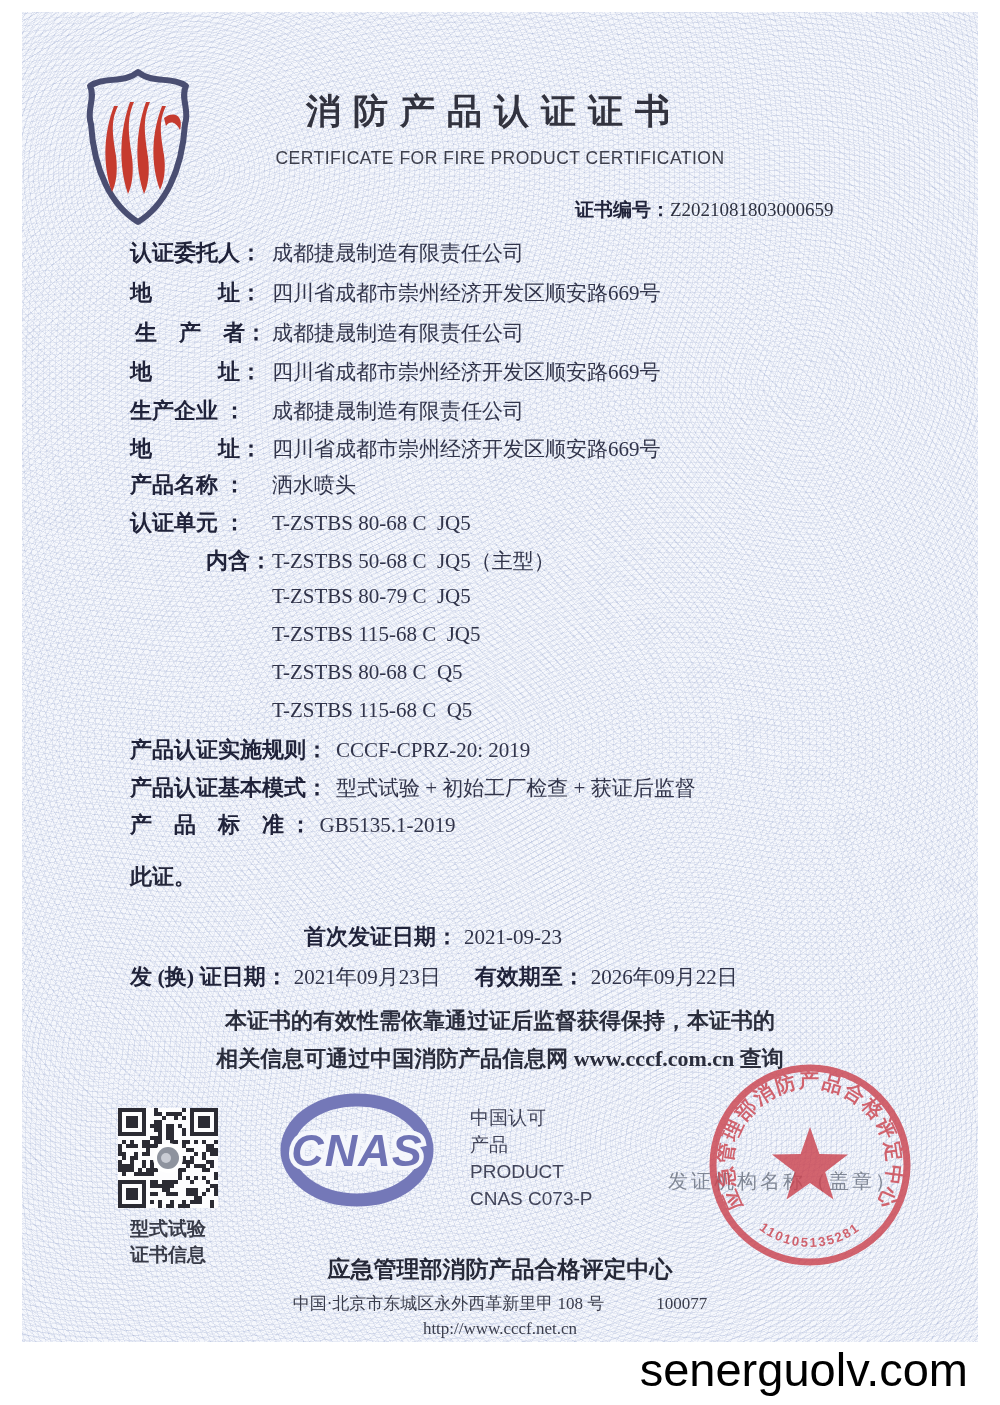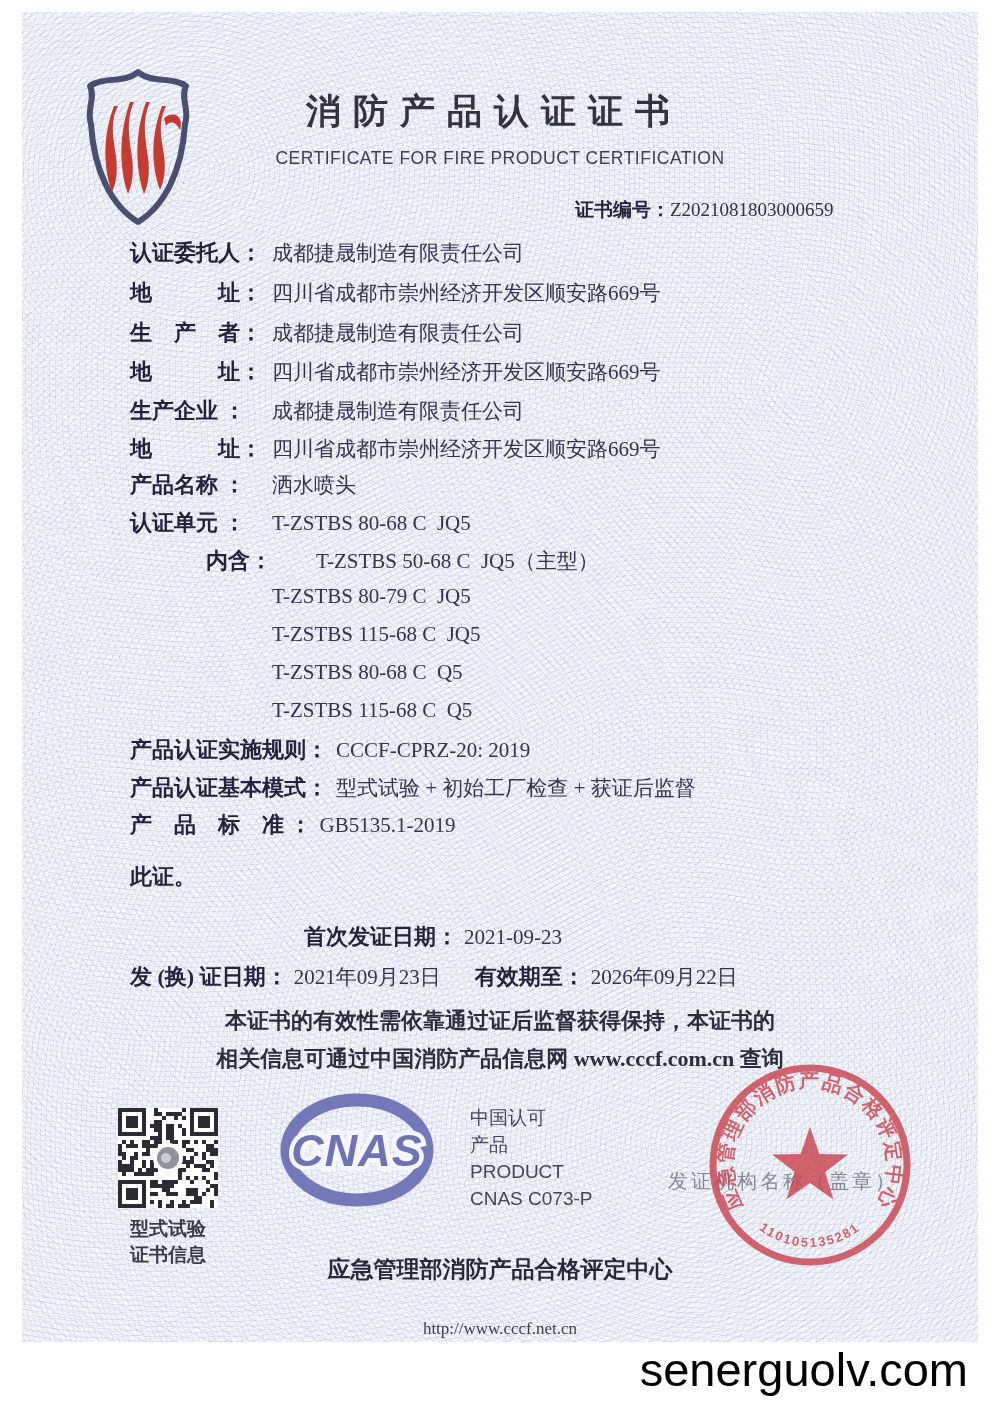--- a/index.html
+++ b/index.html
@@ -73,21 +73,21 @@
   <div class="abs certno"><span class="lbl" style="font-size:19px;">证书编号：</span><span>Z2021081803000659</span></div>
 
   <div class="row" style="top:238px;">
       <span class="lbl lbl-s">认证委托人：</span>
       <span class="val">成都捷晟制造有限责任公司</span>
     </div>
   <div class="row" style="top:278px;">
       <span class="lbl lbl-s">地　　　址：</span>
       <span class="val">四川省成都市崇州经济开发区顺安路669号</span>
     </div>
-  <div class="row" style="top:318px;">
+  <div class="row" style="top:318px;text-align:center;">
       <span class="lbl lbl-s">生　产　者：</span>
       <span class="val">成都捷晟制造有限责任公司</span>
     </div>
   <div class="row" style="top:357px;">
       <span class="lbl lbl-s">地　　　址：</span>
       <span class="val">四川省成都市崇州经济开发区顺安路669号</span>
     </div>
   <div class="row" style="top:396px;">
       <span class="lbl lbl-s">生产企业 ：</span>
       <span class="val">成都捷晟制造有限责任公司</span>
@@ -97,21 +97,21 @@
       <span class="val">四川省成都市崇州经济开发区顺安路669号</span>
     </div>
   <div class="row" style="top:470px;">
       <span class="lbl lbl-s">产品名称 ：</span>
       <span class="val">洒水喷头</span>
     </div>
   <div class="row" style="top:508px;">
       <span class="lbl lbl-s">认证单元 ：</span>
       <span class="val">T-ZSTBS 80-68 C  JQ5</span>
     </div>
-  <div class="row" style="top:546px;gap:44px;">
+  <div class="row" style="top:546px;">
       <span class="lbl lbl-r">内含：</span>
       <span class="val">T-ZSTBS 50-68 C  JQ5（主型）</span>
     </div>
   <div class="cont val" style="top:584px;">T-ZSTBS 80-79 C  JQ5</div>
   <div class="cont val" style="top:622px;">T-ZSTBS 115-68 C  JQ5</div>
   <div class="cont val" style="top:660px;">T-ZSTBS 80-68 C  Q5</div>
   <div class="cont val" style="top:698px;">T-ZSTBS 115-68 C  Q5</div>
 
   <div class="row" style="top:735px;">
       <span class="lbl">产品认证实施规则：</span>
@@ -360,16 +360,17 @@
       <text font-size="20" font-weight="bold" fill="#cb4450" letter-spacing="2" font-family="Liberation Serif, DejaVu Serif, serif">
         <textPath href="#ringPath" startOffset="50%" text-anchor="middle">应急管理部消防产品合格评定中心</textPath>
       </text>
       <text font-size="13" font-weight="bold" fill="#cb4450" letter-spacing="2" font-family="Liberation Sans, DejaVu Sans, sans-serif">
         <textPath href="#serialPath" startOffset="50%" text-anchor="middle">110105135281</textPath>
       </text>
     </g>
   </svg>
 
   <div class="org">应急管理部消防产品合格评定中心</div>
+  <div class="addr"><span>中国·北京市东城区永外西革新里甲 108 号</span><span style="display:inline-block;width:52px;"></span><span>100077</span></div>
   <div class="site">http://www.cccf.net.cn</div>
 
   <div class="watermark">senerguolv.com</div>
 </div>
 
 </body></html>

